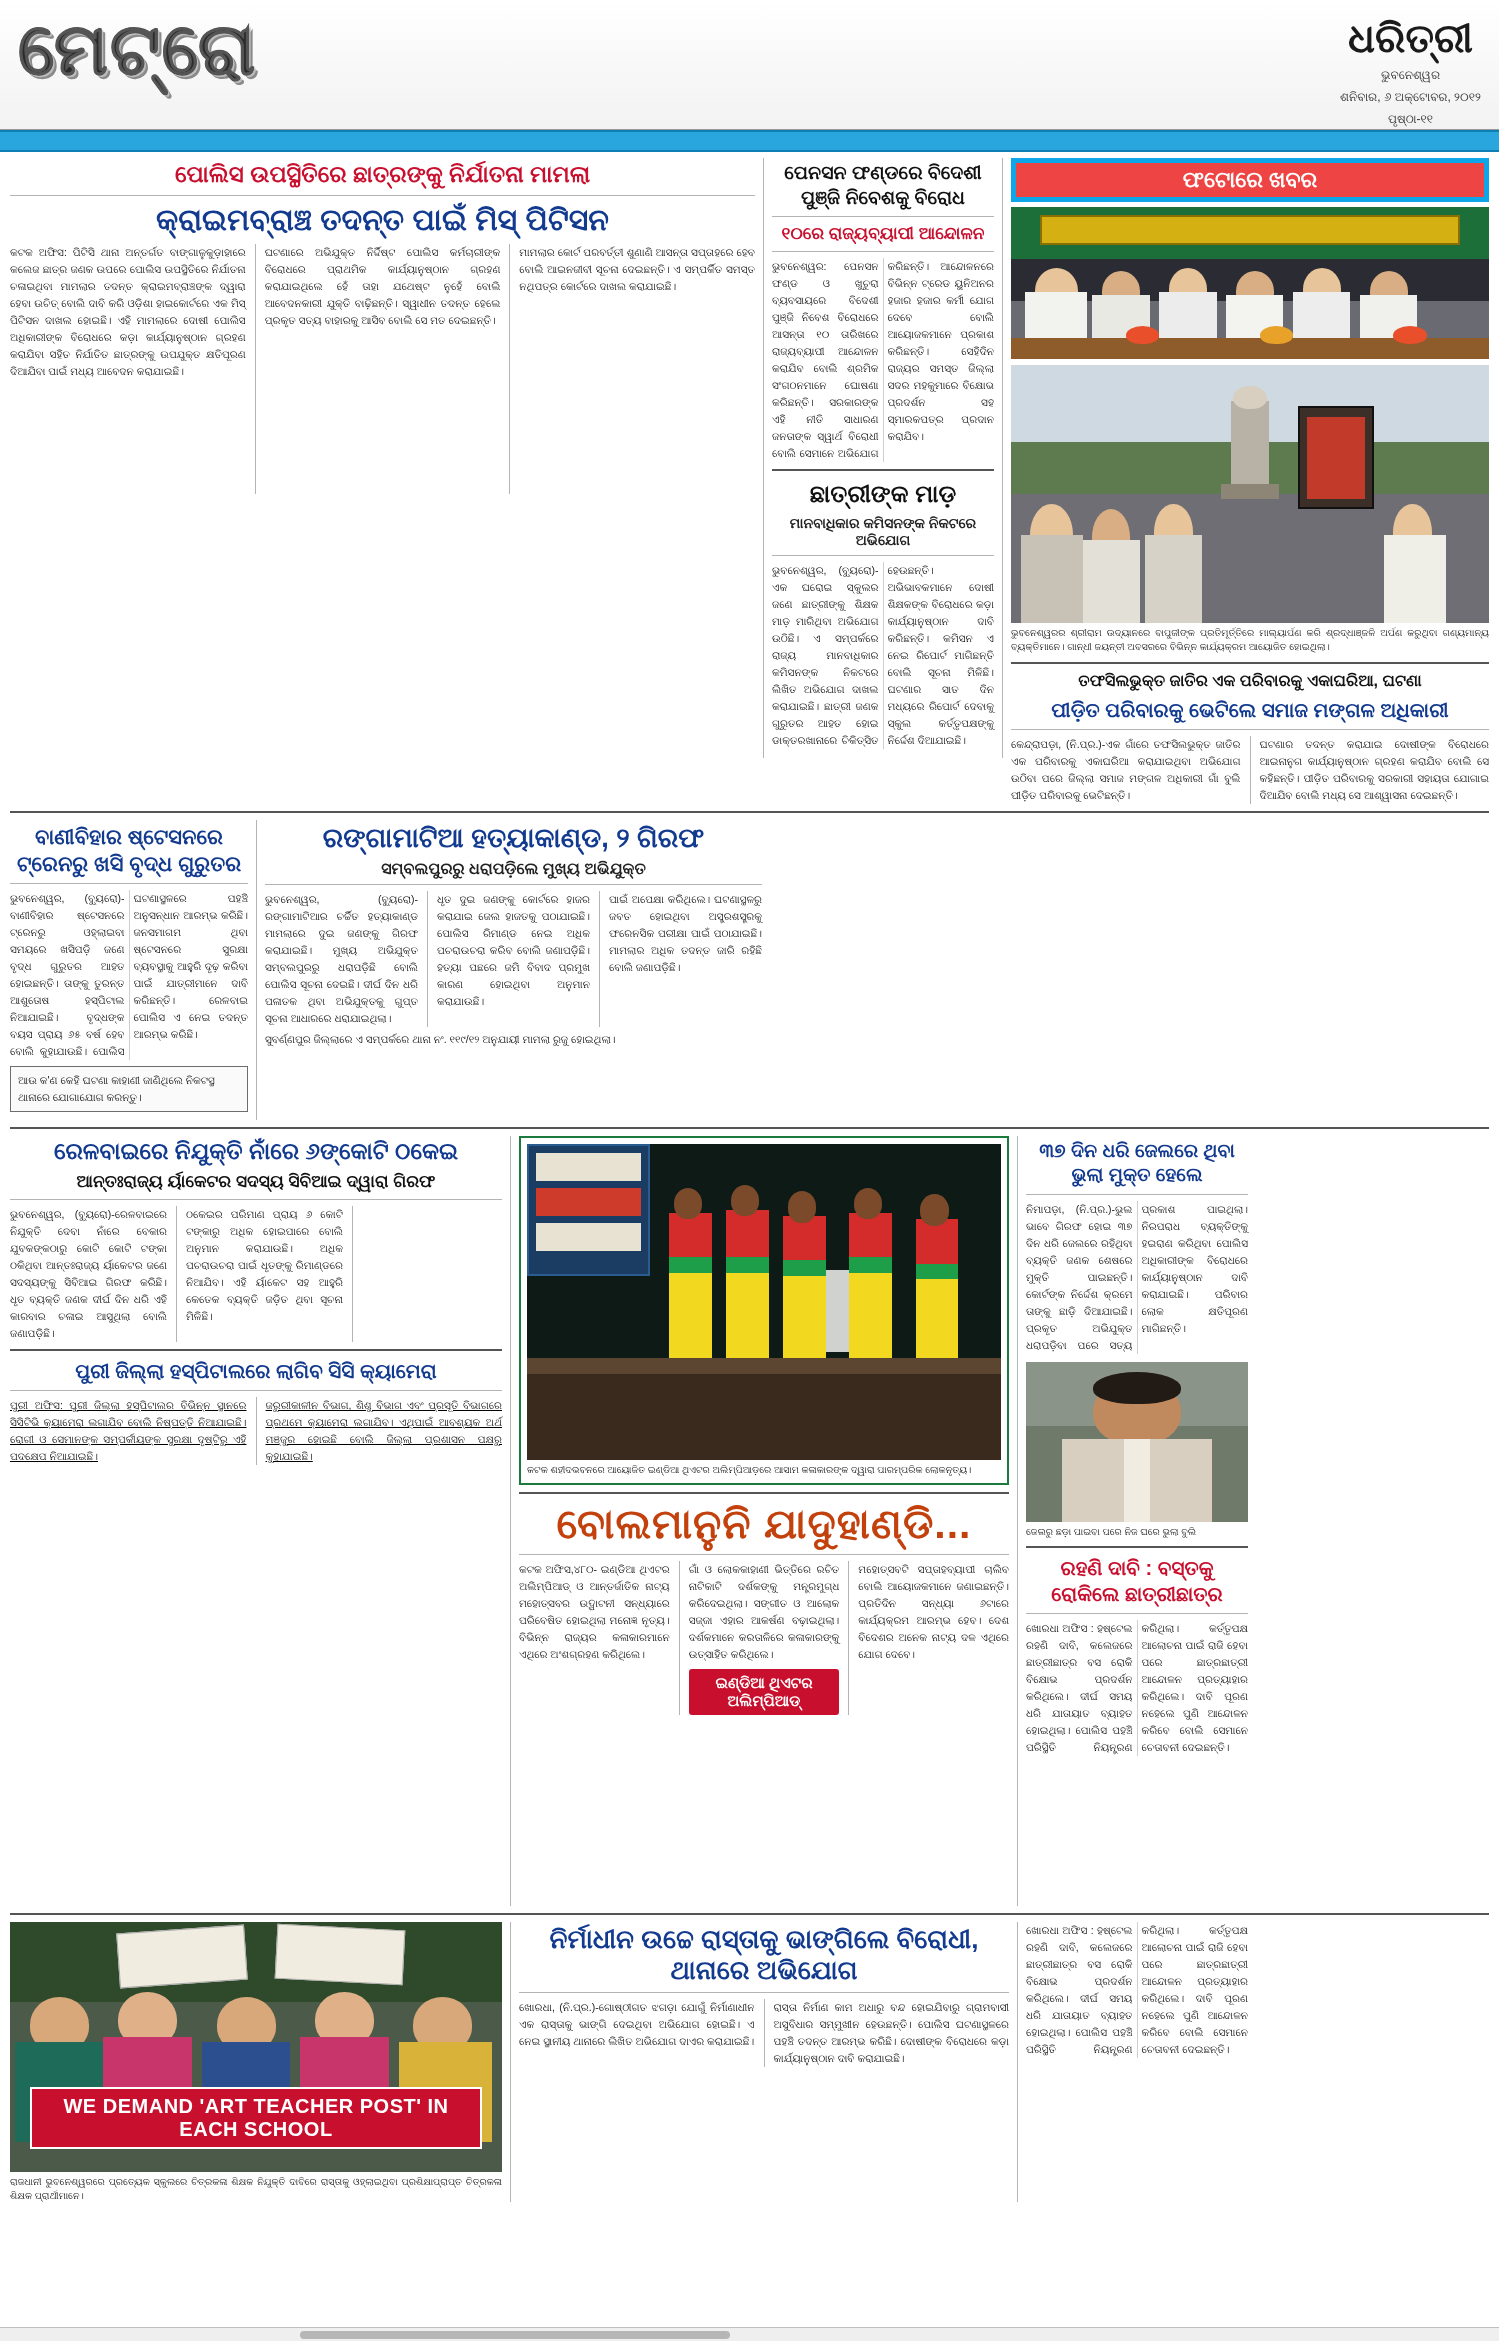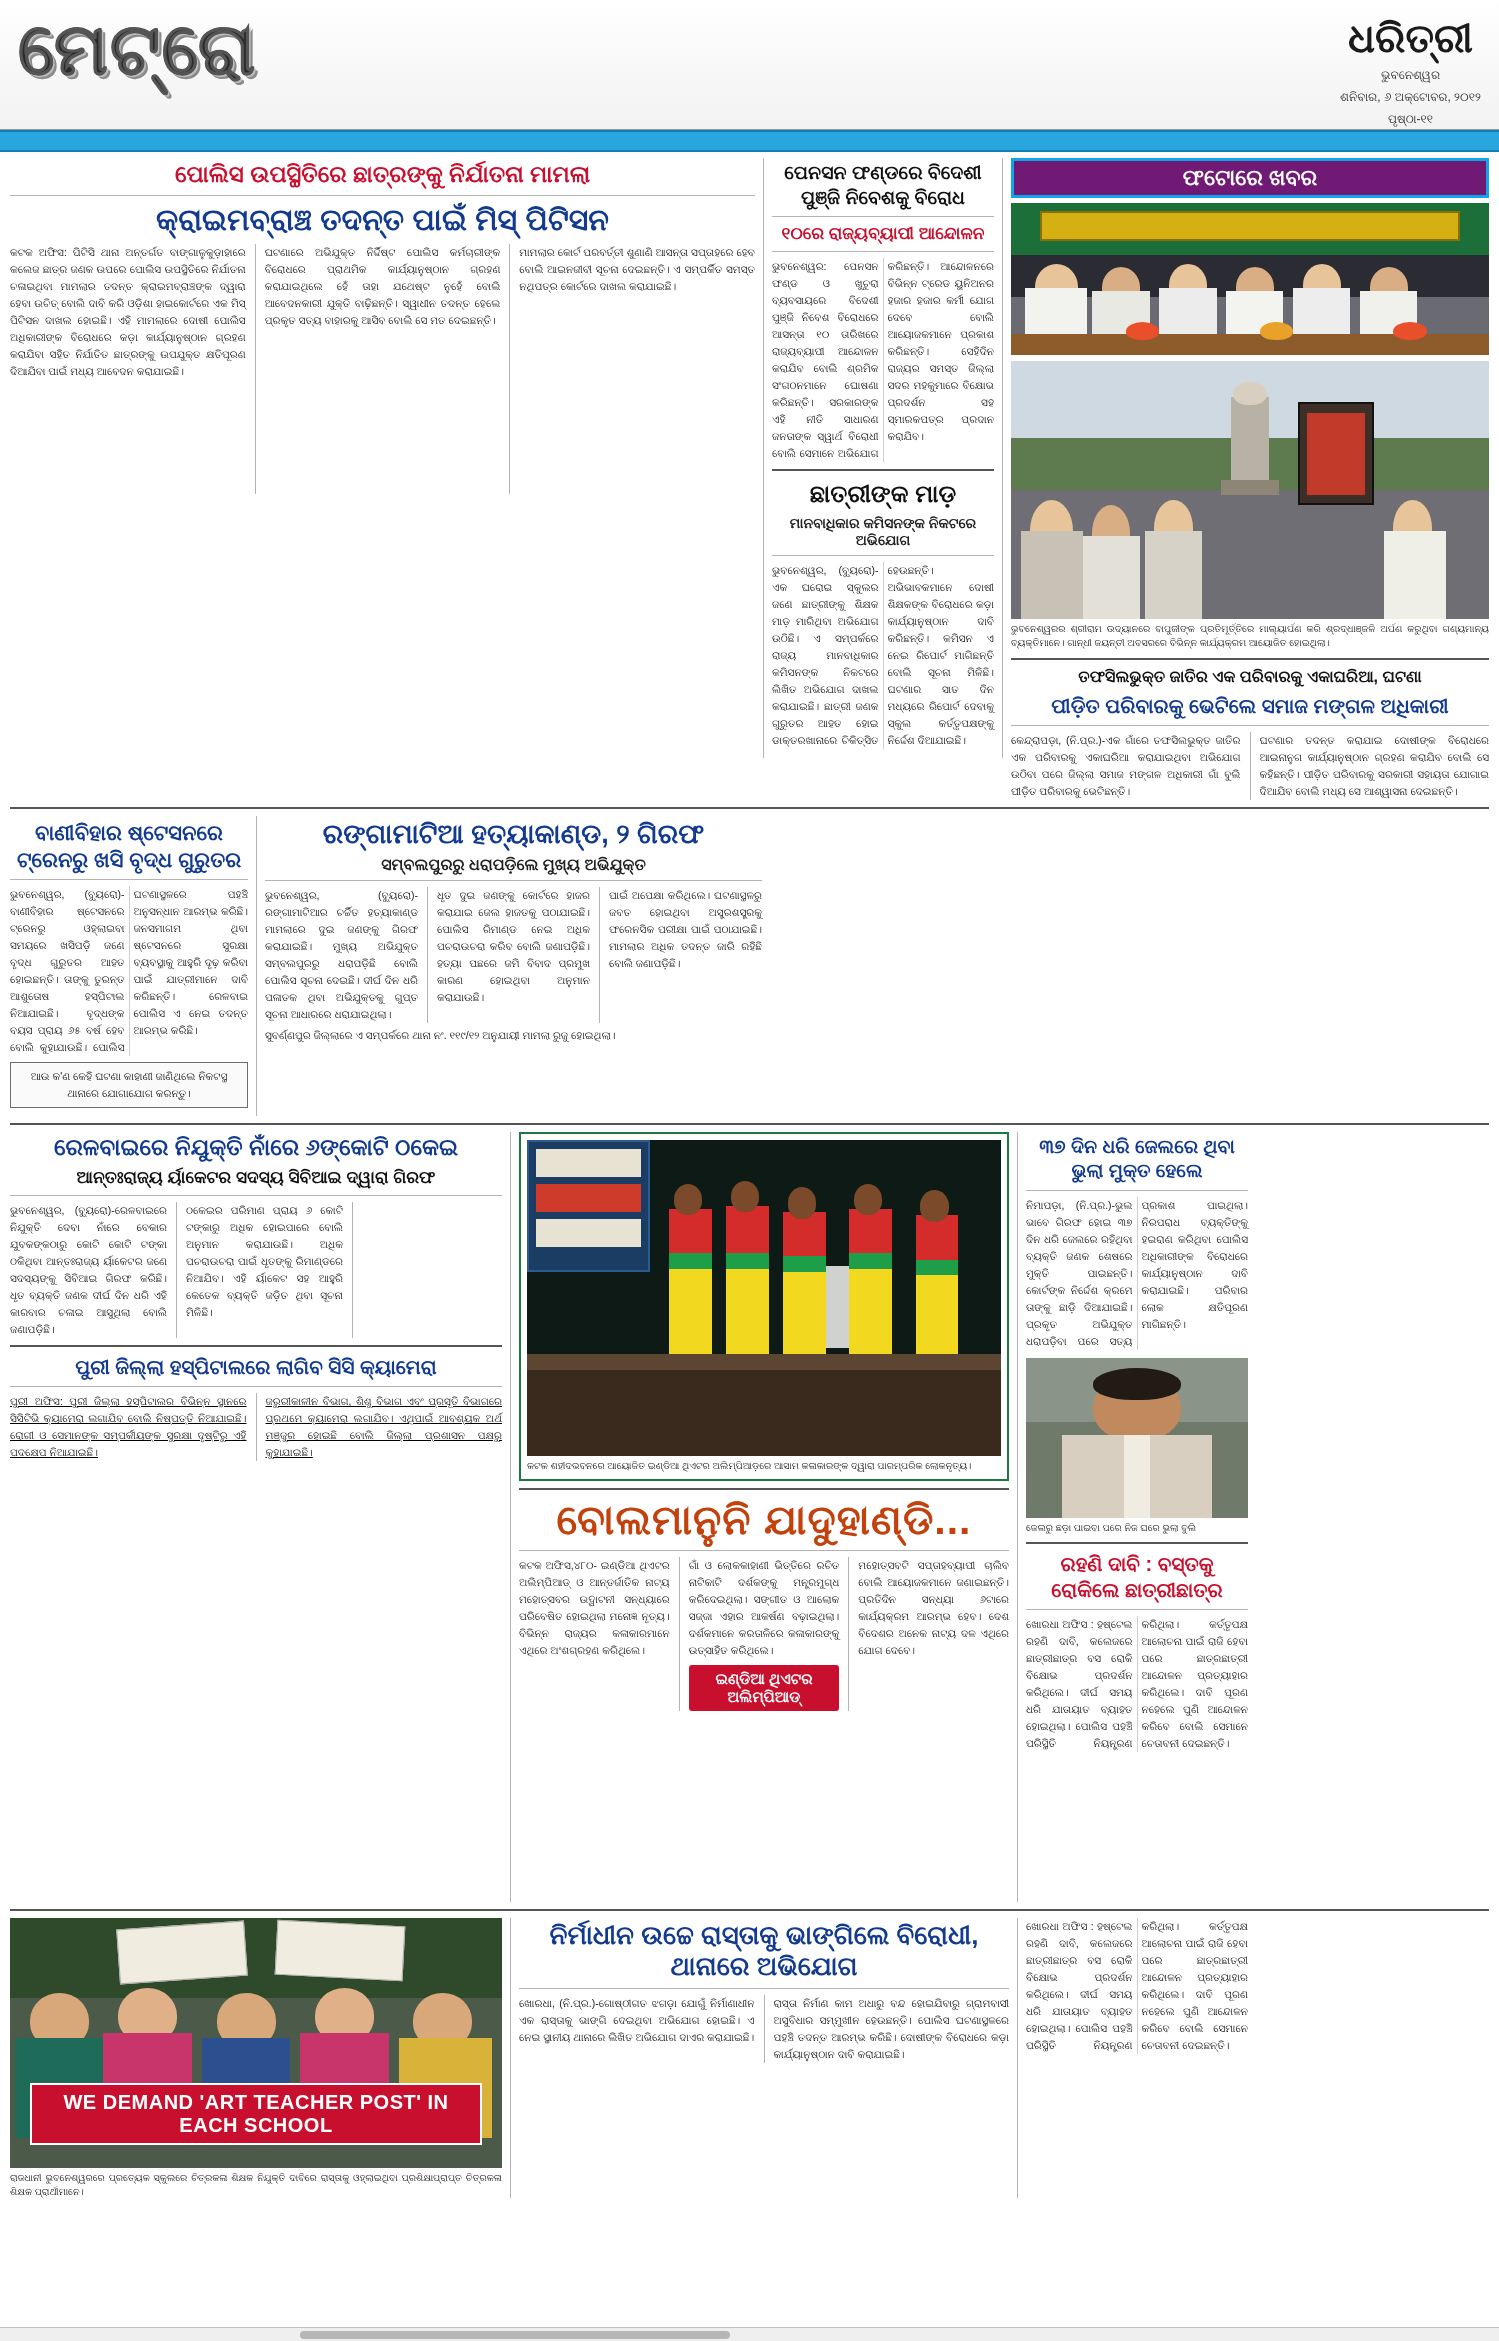--- a/index.html
+++ b/index.html
@@ -121,47 +121,47 @@
     hyphens: auto;
     word-break: break-word;
   }
   .cols2 { column-count: 2; column-gap: 9px; column-rule: 1px solid #cfcfcf; }
 
   .boxed {
     border: 1px solid #6d6d6d;
     padding: 5px 7px;
     font-size: 10.5px;
     line-height: 1.6;
-    text-align: center;
+    text-align: left;
     color: #1b1b1b;
     margin-top: 6px;
     background: #fafafa;
   }
   
   .photo {
     width: 100%;
     position: relative;
     overflow: hidden;
     background: #9aa;
   }
   .caption {
     font-size: 9.6px;
     line-height: 1.5;
     text-align: justify;
     color: #222;
     margin-top: 3px;
   }
   .green-banner {
-    background: #701a75;
+    background: #ef4444;
     color: #fff;
     text-align: center;
     font-size: 22px;
     font-weight: bold;
     padding: 4px 0;
-    border: 3px solid #0ea5e9;
+    border: 5px solid #0ea5e9;
   }
   
   .scene { width: 100%; height: 100%; position: relative; }
   .blob { position: absolute; border-radius: 50% 50% 45% 45%; }
   .rect { position: absolute; }
 
   .feature-box {
     border: 2px solid #1b7a3e;
     padding: 6px;
   }

